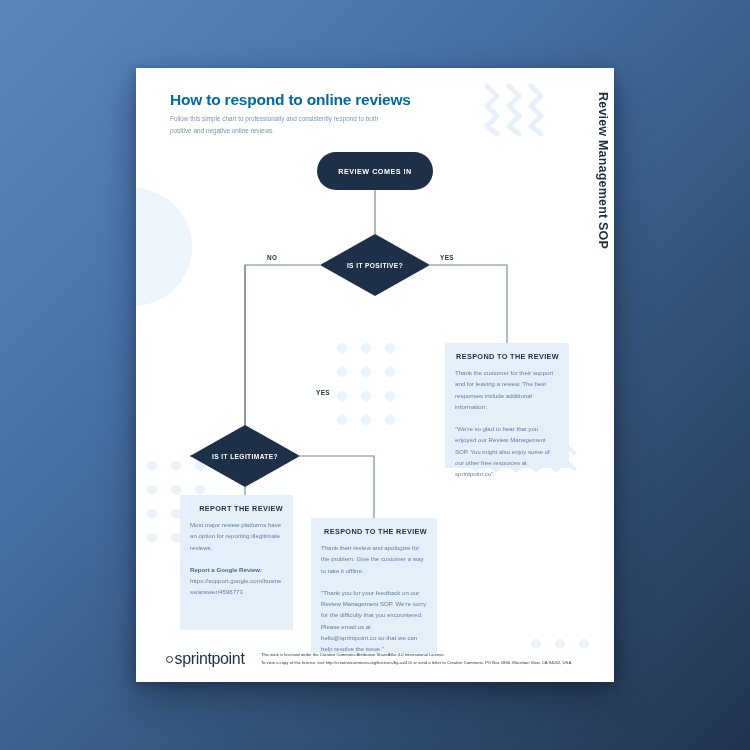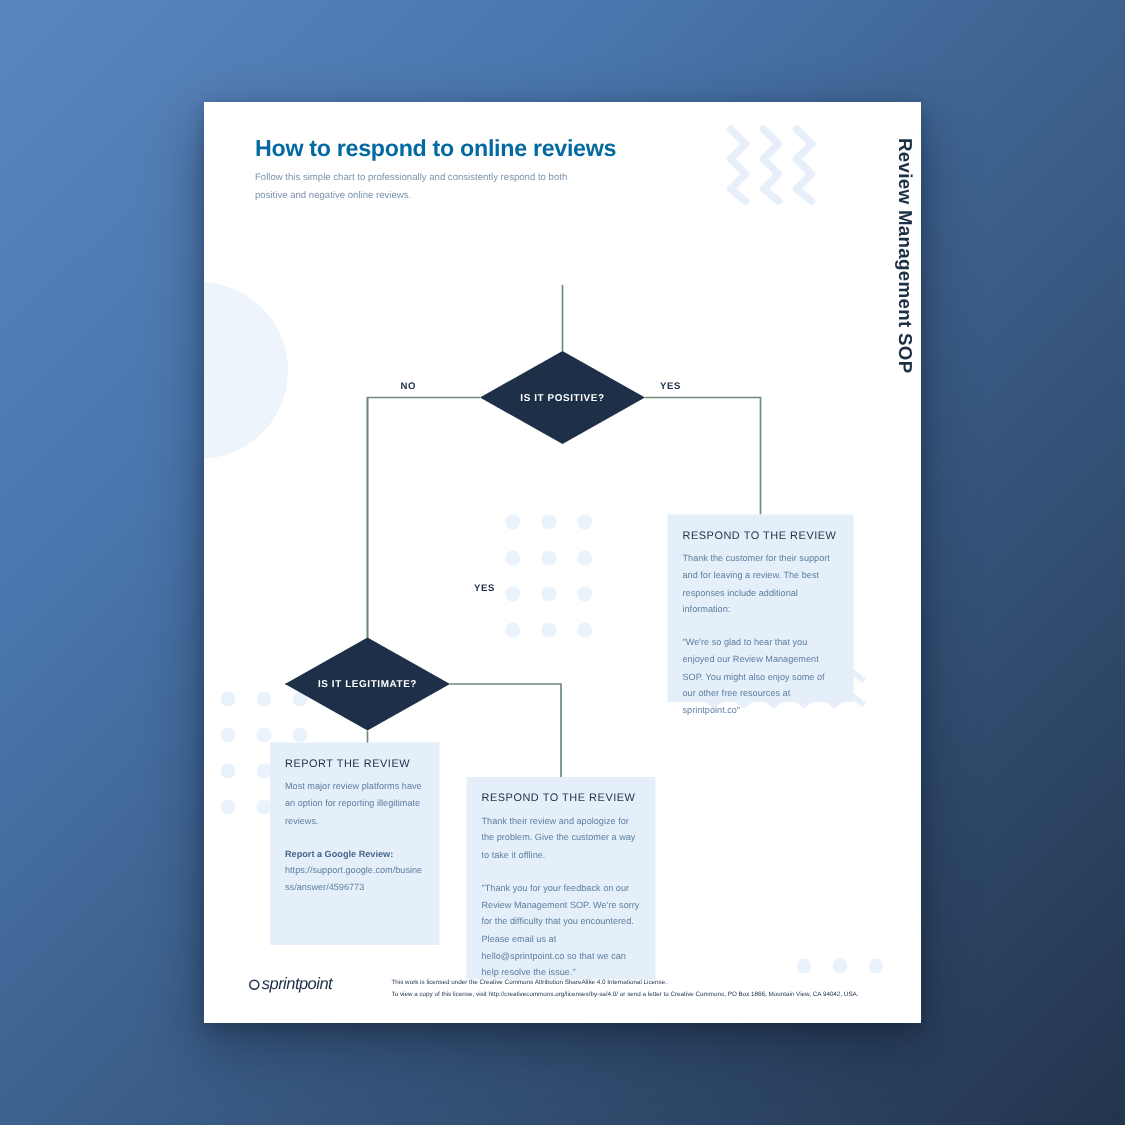--- a/index.html
+++ b/index.html
@@ -66,39 +66,39 @@
   #label-yes-1{left:304px;top:186px;}
   #label-yes-2{left:180px;top:321px;}
   #label-no-2{left:85px;top:398px;}
   
   #lines{position:absolute;left:0;top:0;}
   
   .card{
     position:absolute;background:#e4eff9;padding:9px 10px 12px 10px;box-sizing:border-box;
   }
   .card h3{
-    margin:0 0 6px 0;font-size:7.3px;font-weight:normal;color:#1d3047;letter-spacing:.35px;
+    margin:0 0 6px 0;font-size:7.3px;font-weight:bold;color:#1d3047;letter-spacing:.35px;text-align:right;
   }
   .card p{
     margin:0;font-size:6.1px;line-height:1.85;color:#5f7ea0;
   }
   .card p.gap{margin-top:11px;}
   .card .strong{font-weight:bold;color:#46688d;}
   .card .link{display:block;word-break:break-all;}
   #card-respond-top{left:309px;top:275px;width:124px;height:125px;}
   #card-report{left:44px;top:427px;width:113px;height:135px;}
   #card-respond-bottom{left:175px;top:450px;width:126px;height:135px;}
   
   #footer{position:absolute;left:30px;top:580px;width:420px;height:24px;}
   #logo{position:absolute;left:0;top:2px;display:flex;align-items:center;}
   #logo .ring{
     width:7px;height:7px;border:1.4px solid #1d3047;border-radius:50%;
     margin-right:1.5px;box-sizing:border-box;
   }
-  #logo .word{font-size:11px;color:#1d3047;letter-spacing:-.35px;font-style:italic;}
+  #logo .word{font-size:16px;color:#1d3047;letter-spacing:-.35px;}
   #license{
     position:absolute;left:95px;top:3px;width:330px;
     font-size:4.2px;line-height:1.95;color:#1d3047;
   }
 </style>
 </head>
 <body>
 
 <div id="sheet">
 
@@ -175,20 +175,23 @@
       <path d="M109 197 L109 388 L54 388"></path>
 
       <path d="M294 197 L371 197 L371 275"></path>
 
       <path d="M164 388 L238 388 L238 450"></path>
 
       <path d="M109 419 L109 450"></path>
     </g>
   </svg>
 
+  <div id="pill">
+    <span>REVIEW COMES IN</span>
+  </div>
 
   <div class="diamond-wrap" id="diamond-positive">
     <svg width="110" height="62">
         <polygon points="55,0 110,31 55,62 0,31" fill="#1d3047"></polygon>
       </svg>
     <div class="diamond-label">IS IT POSITIVE?</div>
   </div>
 
   <div class="diamond-wrap" id="diamond-legit">
     <svg width="110" height="62">

